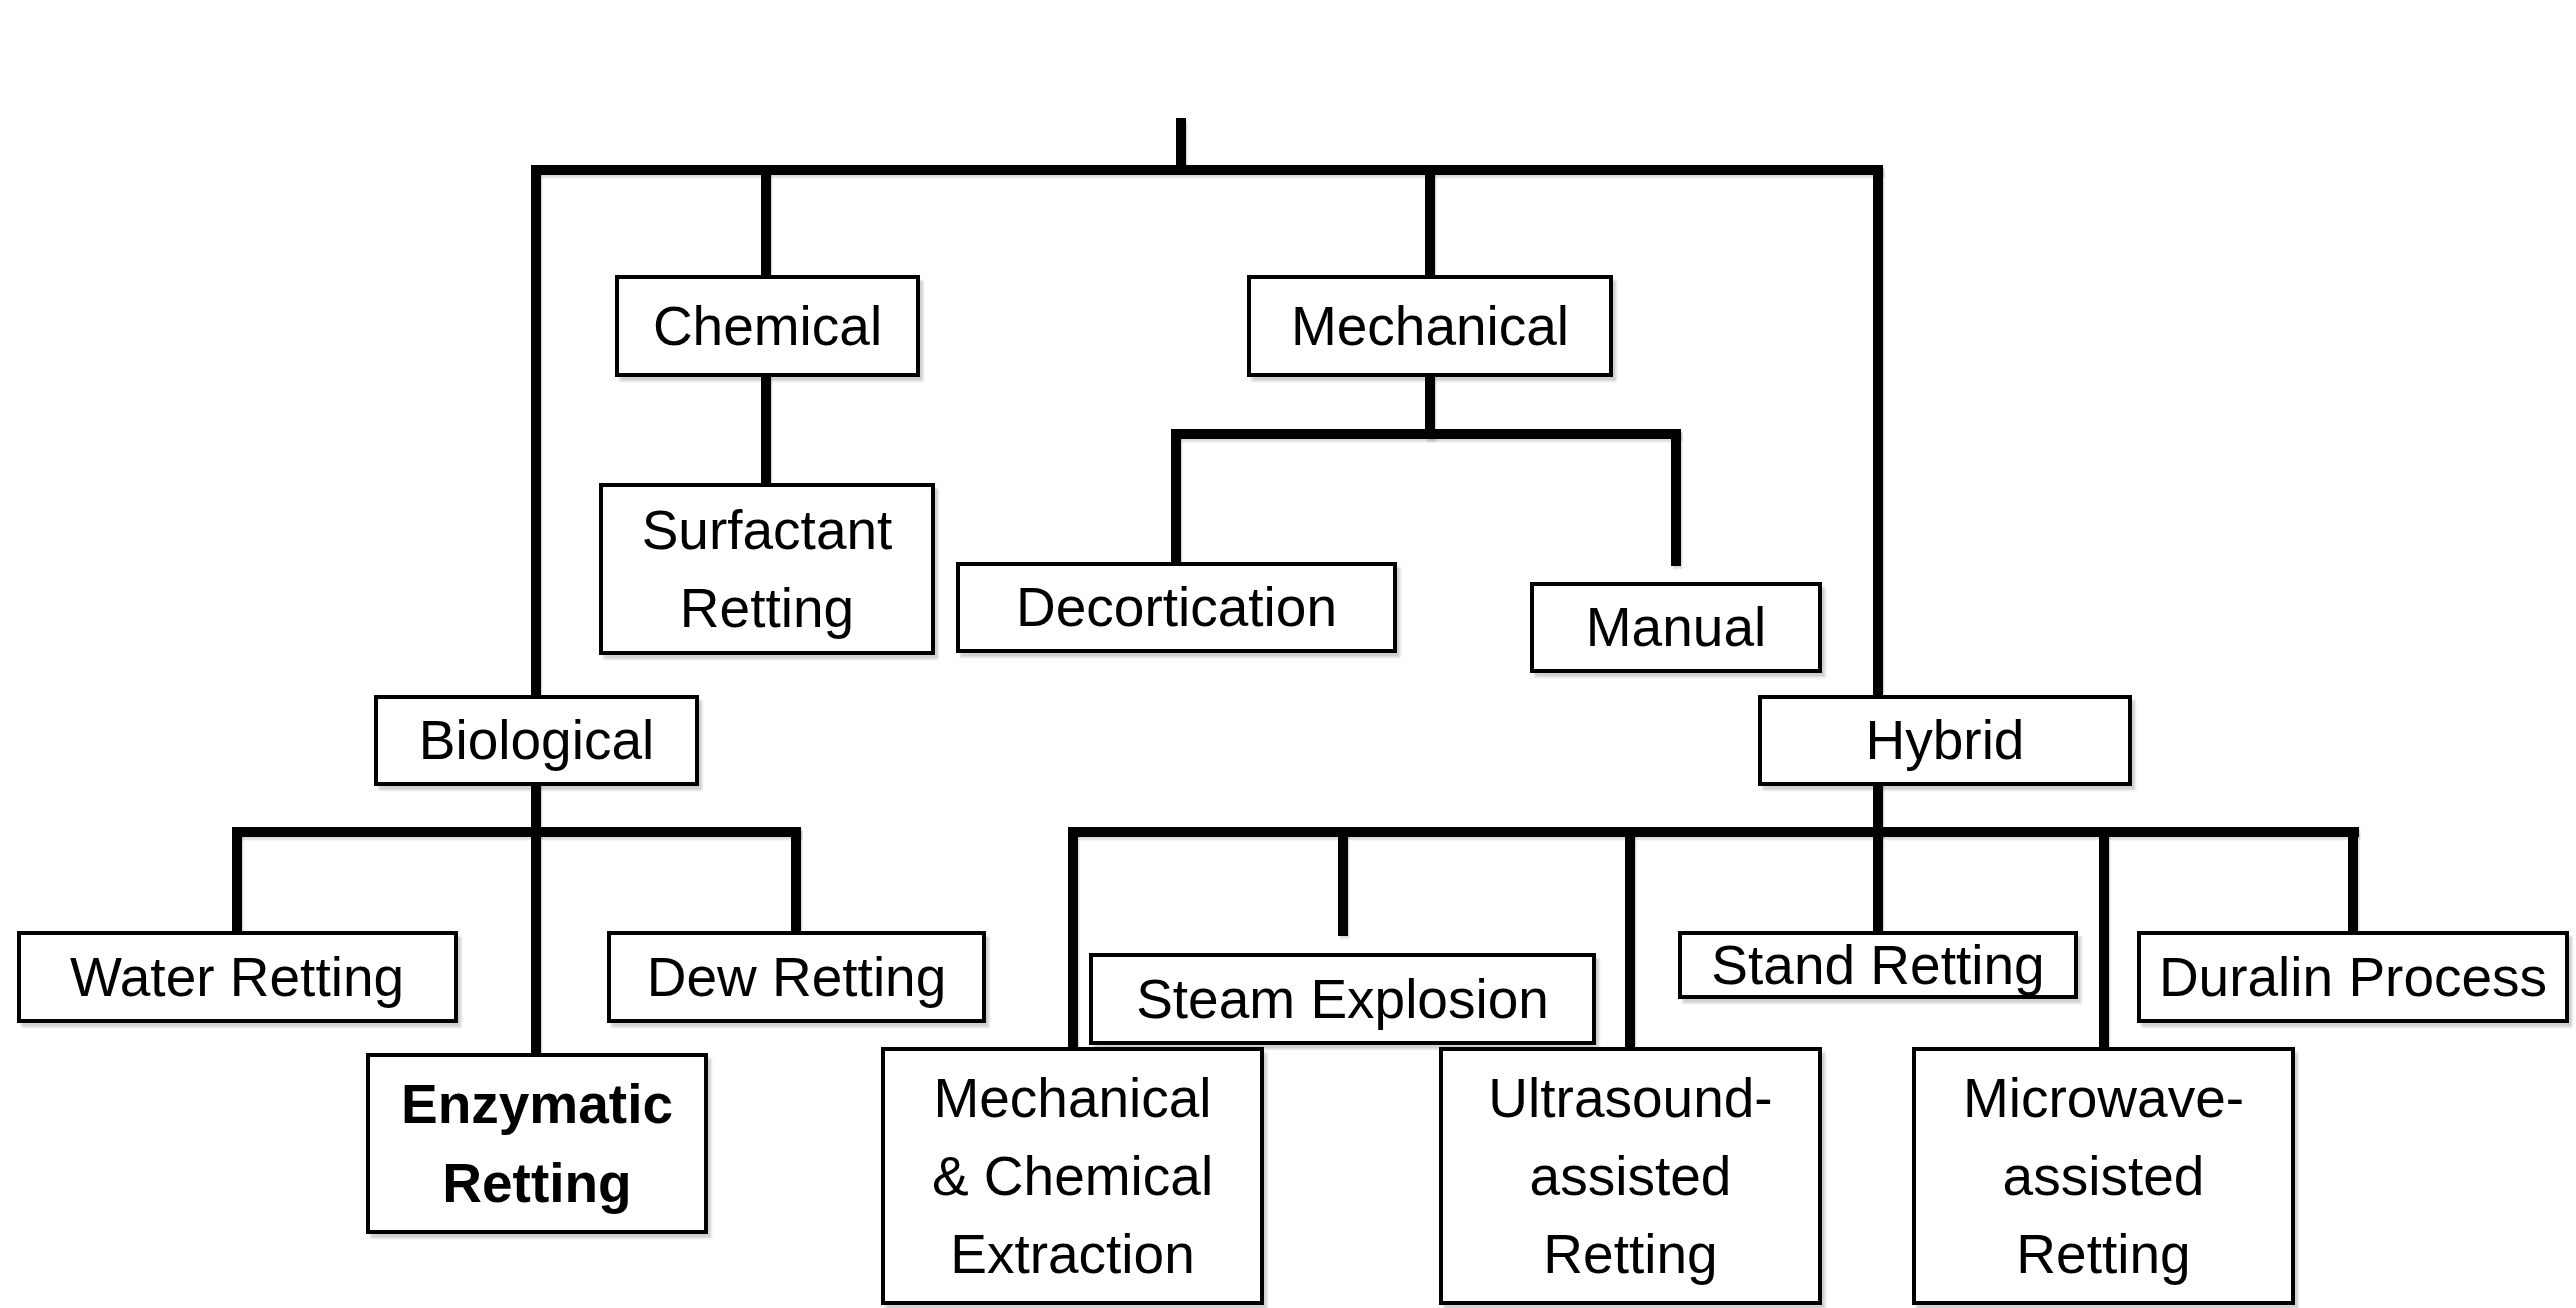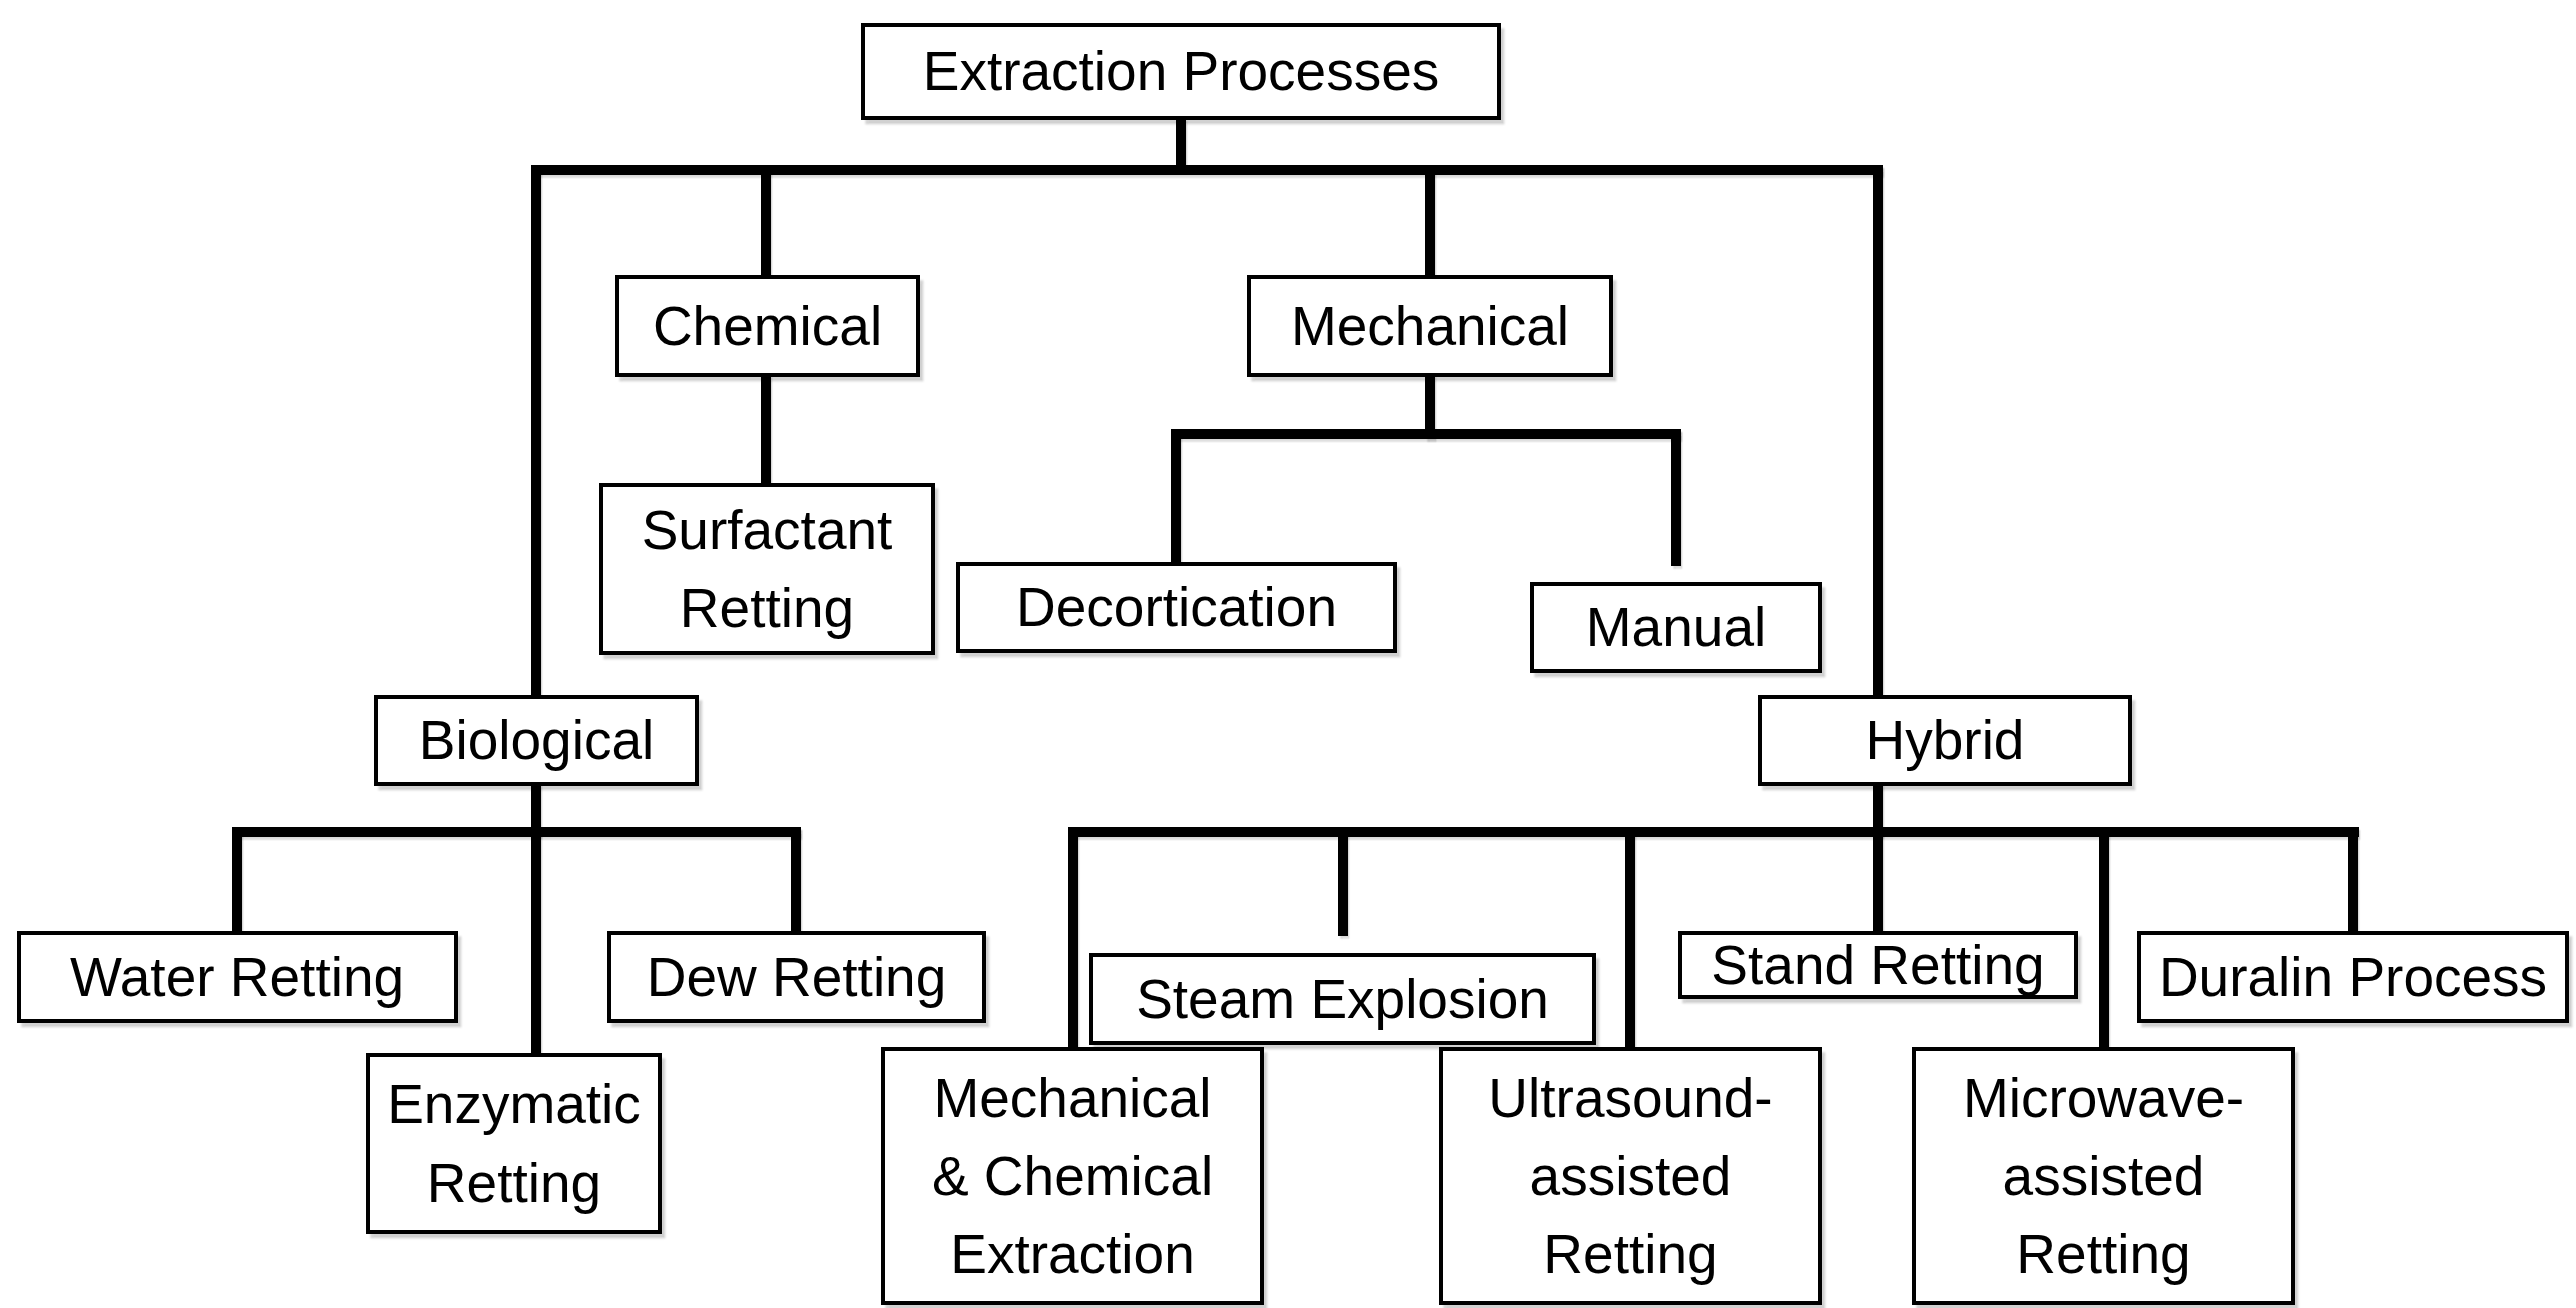--- a/index.html
+++ b/index.html
@@ -63,40 +63,39 @@
 
   <div class="line" style="left:1873px; top:781px; width:9.7px;   height:55px;"></div>
   <div class="line" style="left:1068px; top:827px; width:1291px; height:9.7px;"></div>
   <div class="line" style="left:1068px; top:827px; width:9.7px;   height:225px;"></div>
   <div class="line" style="left:1338px; top:827px; width:9.7px;   height:109px;"></div>
   <div class="line" style="left:1625px; top:827px; width:9.7px;   height:225px;"></div>
   <div class="line" style="left:1873px; top:827px; width:9.7px;   height:109px;"></div>
   <div class="line" style="left:2099px; top:827px; width:9.7px;   height:225px;"></div>
   <div class="line" style="left:2348px; top:827px; width:9.7px;   height:109px;"></div>
 
-  <div class="node" style="left:861px; top:23px;   width:640px; height:97px;">Extraction Processes</div>
 
   <div class="node" style="left:615px;  top:275px;  width:305px; height:102px;">Chemical</div>
   <div class="node" style="left:1247px; top:275px;  width:366px; height:102px;">Mechanical</div>
 
   <div class="node" style="left:599px;  top:483px;  width:336px; height:172px;">Surfactant
 Retting</div>
   <div class="node" style="left:956px; top:562px;  width:441px; height:91px;">Decortication</div>
   <div class="node" style="left:1530px; top:562px;  width:292px; height:91px;margin-top:20px;">Manual</div>
 
   <div class="node" style="left:374px;  top:695px;  width:325px; height:91px;">Biological</div>
   <div class="node" style="left:1758px; top:695px;  width:374px; height:91px;">Hybrid</div>
 
   <div class="node" style="left:16.5px;   top:931px; width:441px; height:92px;">Water Retting</div>
   <div class="node" style="left:607px;  top:931px; width:379px; height:92px;">Dew Retting</div>
   <div class="node" style="left:1089px; top:931px; width:507px; height:92px;margin-top:22px;">Steam Explosion</div>
   <div class="node" style="left:1678px; top:931px; width:400px; height:68px;">Stand Retting</div>
   <div class="node" style="left:2137px; top:931px; width:432px; height:92px;">Duralin Process</div>
 
-  <div class="node" style="left:366px;  top:1053px; width:296px; height:181px;">Enzymatic
+  <div class="node" style="left:366px;  top:1053px; width:342px; height:181px;font-weight:bold;">Enzymatic
 Retting</div>
   <div class="node" style="left:881px; top:1047px; width:383px; height:258px;">Mechanical
 &amp; Chemical
 Extraction</div>
   <div class="node" style="left:1439px; top:1047px; width:383px; height:258px;">Ultrasound-
 assisted
 Retting</div>
   <div class="node" style="left:1912px; top:1047px; width:383px; height:258px;">Microwave-
 assisted
 Retting</div>

